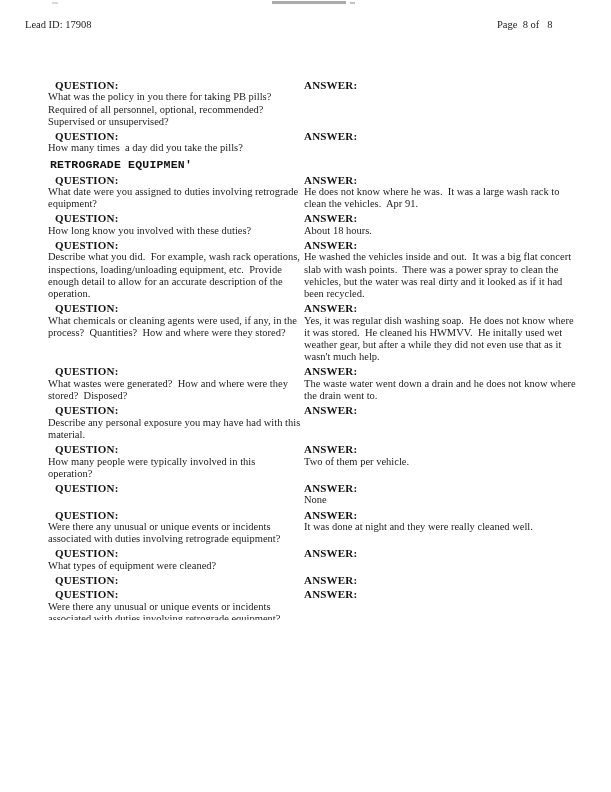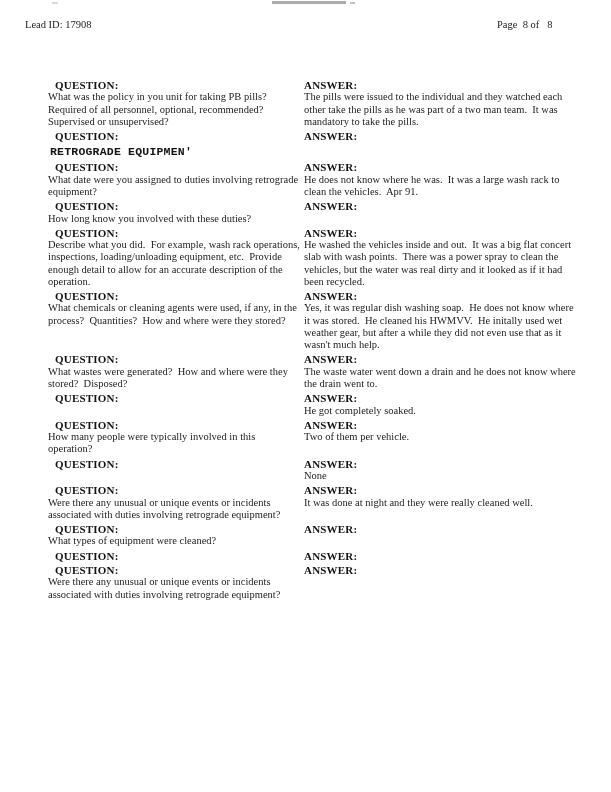--- a/index.html
+++ b/index.html
@@ -67,31 +67,31 @@
   <div class="artifact art-top-tick"></div>
   <div class="artifact art-top-dot"></div>
 
   <div class="header-lead">Lead ID: 17908</div>
   <div class="header-page">Page  8 of   8</div>
 
   <div class="content" id="qa-container">
   <div class="row">
     <div class="qcol">
       <div class="lbl q-label">QUESTION:</div>
-      <div class="qtext">What was the policy in you unit for taking PB pills?  Required of all personnel, optional, recommended?  Supervised or unsupervised?</div>
-    </div>
-    <div class="acol">
-      <div class="lbl a-label">ANSWER:</div>
-      <div class="atext">The pills were issued to the individual and they watched each other take the pills as he was part of a two man team.  It was mandatory to take the pills.</div>
-    </div>
-  </div>
-
-  <div class="row">
-    <div class="qcol">
-      <div class="lbl q-label">QUESTION:</div>
+      <div class="qtext">What was the policy in you there for taking PB pills?  Required of all personnel, optional, recommended?  Supervised or unsupervised?</div>
+    </div>
+    <div class="acol">
+      <div class="lbl a-label">ANSWER:</div>
+    </div>
+  </div>
+
+  <div class="row">
+    <div class="qcol">
+      <div class="lbl q-label">QUESTION:</div>
+      <div class="qtext">How many times  a day did you take the pills?</div>
     </div>
     <div class="acol">
       <div class="lbl a-label">ANSWER:</div>
       <div class="atext"></div>
     </div>
   </div>
 
   <div class="section-header">RETROGRADE EQUIPMEN'</div>
 
   <div class="row">
@@ -105,20 +105,21 @@
     </div>
   </div>
 
   <div class="row">
     <div class="qcol">
       <div class="lbl q-label">QUESTION:</div>
       <div class="qtext">How long know you involved with these duties?</div>
     </div>
     <div class="acol">
       <div class="lbl a-label">ANSWER:</div>
+      <div class="atext">About 18 hours.</div>
     </div>
   </div>
 
   <div class="row">
     <div class="qcol">
       <div class="lbl q-label">QUESTION:</div>
       <div class="qtext">Describe what you did.  For example, wash rack operations, inspections, loading/unloading equipment, etc.  Provide enough detail to allow for an accurate description of the operation.</div>
     </div>
     <div class="acol">
       <div class="lbl a-label">ANSWER:</div>
@@ -144,24 +145,24 @@
     </div>
     <div class="acol">
       <div class="lbl a-label">ANSWER:</div>
       <div class="atext">The waste water went down a drain and he does not know where the drain went to.</div>
     </div>
   </div>
 
   <div class="row">
     <div class="qcol">
       <div class="lbl q-label">QUESTION:</div>
-    </div>
-    <div class="acol">
-      <div class="lbl a-label">ANSWER:</div>
-      <div class="atext">He got completely soaked.</div>
+      <div class="qtext">Describe any personal exposure you may have had with this material.</div>
+    </div>
+    <div class="acol">
+      <div class="lbl a-label">ANSWER:</div>
     </div>
   </div>
 
   <div class="row">
     <div class="qcol">
       <div class="lbl q-label">QUESTION:</div>
       <div class="qtext">How many people were typically involved in this operation?</div>
     </div>
     <div class="acol">
       <div class="lbl a-label">ANSWER:</div>

